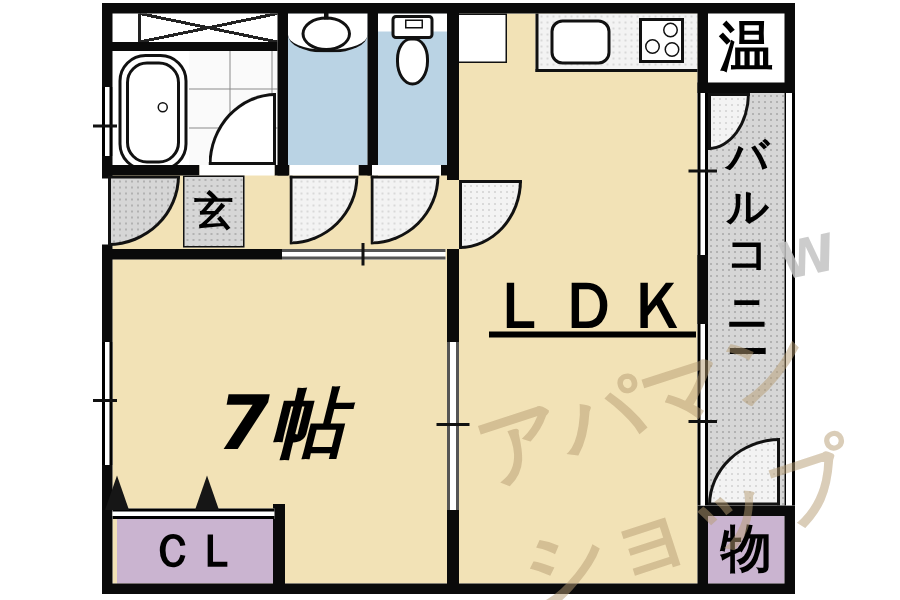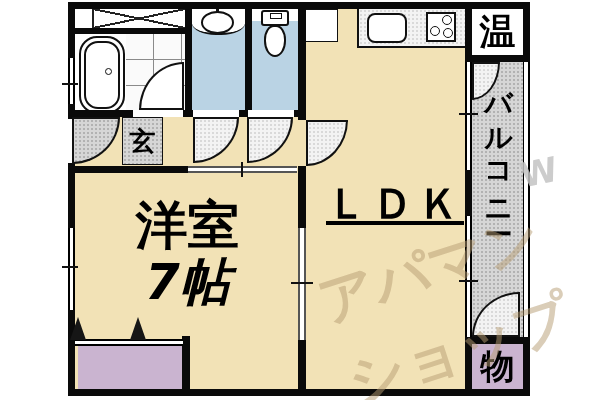--- a/index.html
+++ b/index.html
@@ -114,23 +114,23 @@
   <div class="arc white" style="left:139px;top:62px;width:45px;height:48px;border-top-left-radius:100%;"></div>
   <div class="arc speck" style="left:72px;top:117px;width:48px;height:47px;border-bottom-right-radius:100%;"></div>
   <div class="arc speckL" style="left:193px;top:117px;width:46px;height:46px;border-bottom-right-radius:100%;"></div>
   <div class="arc speckL" style="left:247px;top:117px;width:46px;height:46px;border-bottom-right-radius:100%;"></div>
   <div class="arc speckL" style="left:306px;top:120px;width:42px;height:46px;border-bottom-right-radius:100%;"></div>
   <div class="arc speckL" style="left:472px;top:62px;width:28px;height:38px;border-bottom-right-radius:100%;"></div>
   <div class="arc speckL" style="left:472px;top:292px;width:48px;height:45px;border-top-left-radius:100%;"></div>
 
   <div class="abs speck" style="left:122px;top:117px;width:41px;height:48px;border:1px solid #111;box-sizing:border-box;"></div>
 
-  <div class="lbl" style="left:90px;top:198px;width:195px;font-size:52px;">洋室</div>
   <div class="lbl" style="left:90px;top:256px;width:195px;font-size:50px;font-style:italic;">7帖</div>
   <div class="lbl" style="left:309px;top:182px;width:172px;font-size:42px;letter-spacing:4px;text-decoration:underline;">ＬＤＫ</div>
+  <div class="lbl" style="left:78px;top:352px;width:104px;font-size:30px;">ＣＬ</div>
   <div class="lbl" style="left:122px;top:128px;width:41px;font-size:26px;">玄</div>
   <div class="lbl" style="left:472px;top:13px;width:51px;font-size:36px;">温</div>
   <div class="lbl" style="left:472px;top:349px;width:51px;font-size:34px;">物</div>
   <div class="lbl" style="left:474px;top:72px;width:48px;height:268px;font-size:28px;letter-spacing:5px;writing-mode:vertical-rl;text-orientation:upright;line-height:48px;text-align:left;">バルコニー</div>
 
   <div class="wm" style="left:315px;top:232px;font-size:56px;transform:rotate(-18deg);">アパマン</div>
   <div class="wm" style="left:345px;top:312px;font-size:56px;transform:rotate(-18deg);">ショップ</div>
   <div class="wm" style="left:520px;top:152px;font-size:34px;color:rgba(195,195,195,0.85);transform:rotate(-12deg);">W</div>
 
 </div>

